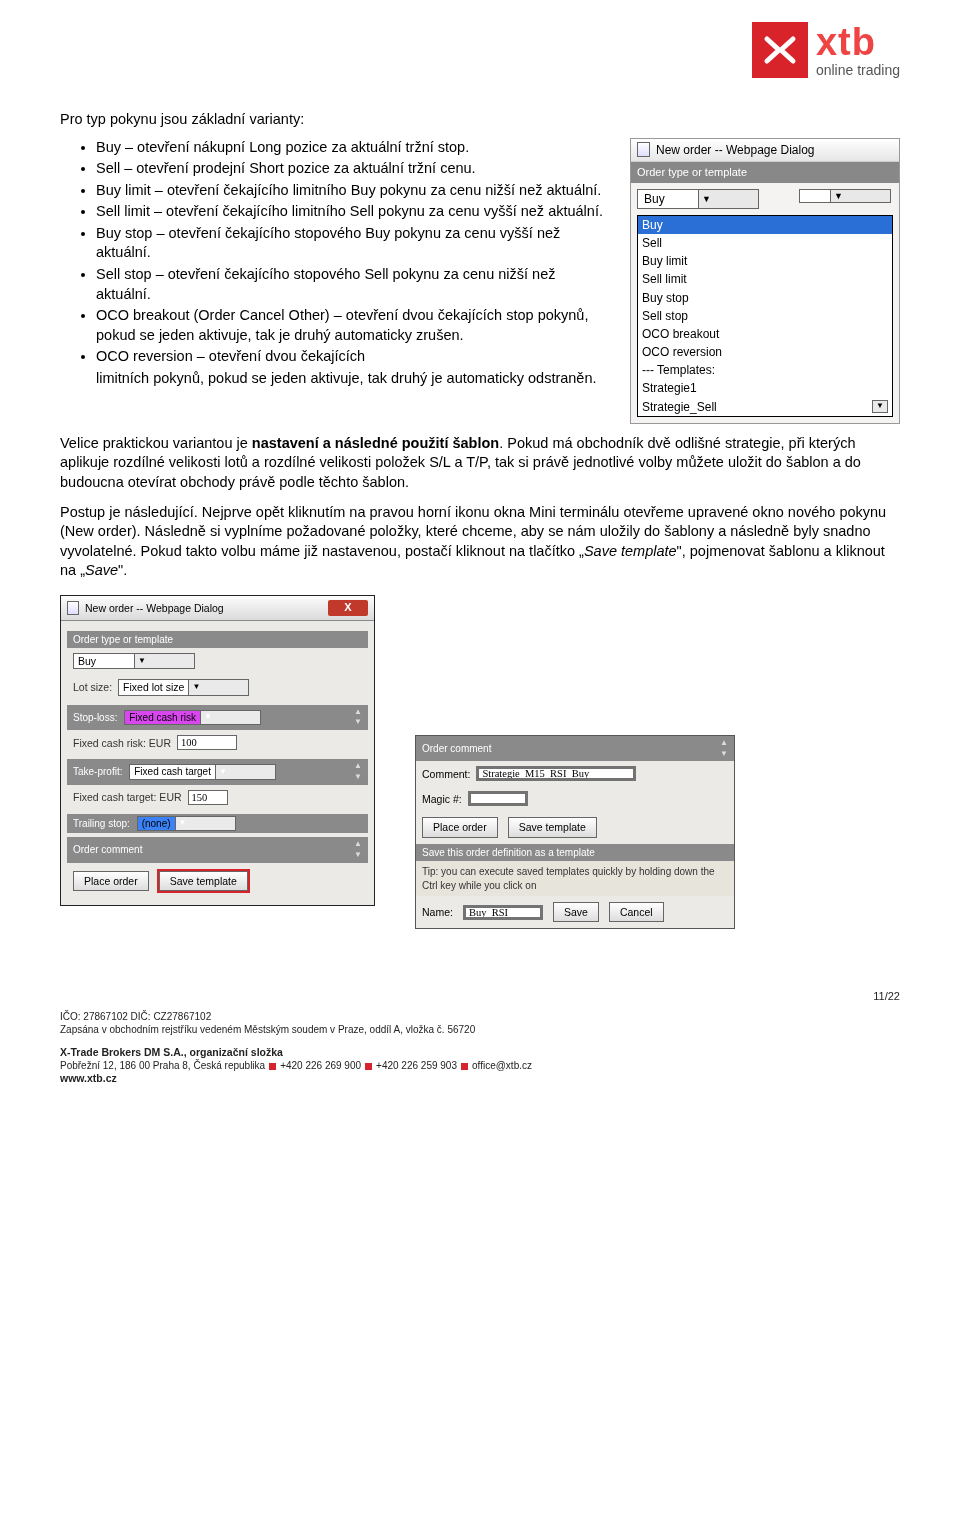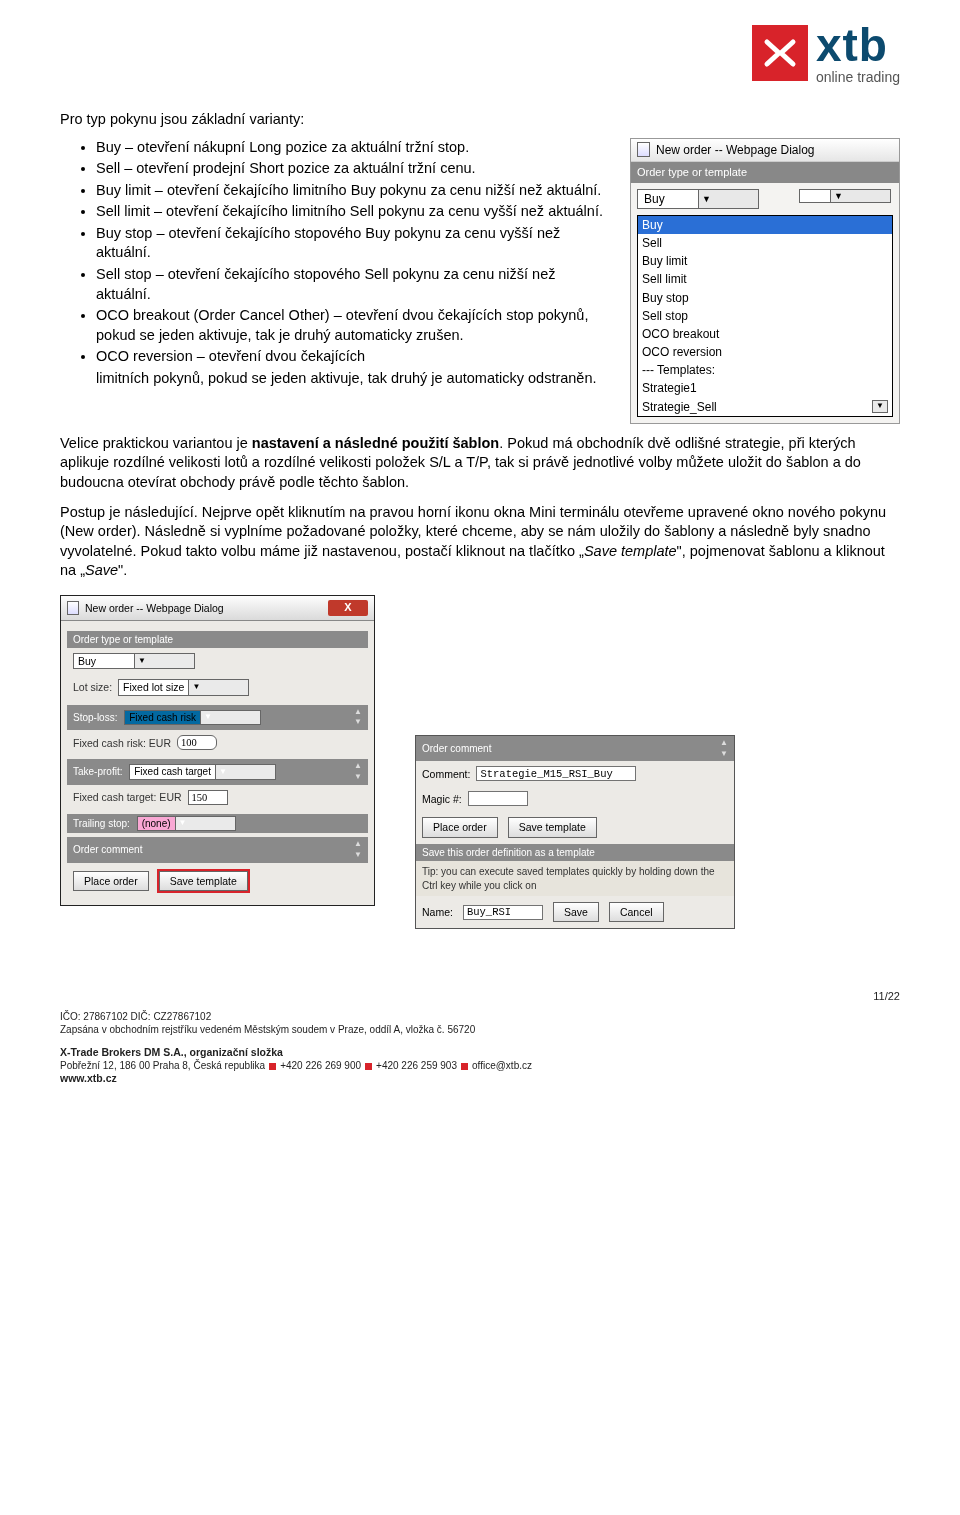--- a/index.html
+++ b/index.html
@@ -9,21 +9,21 @@
     font-size: 14.5px;
     color: #000;
     background: #fff;
     width: 960px;
     line-height: 1.35;
   }
   .page { padding: 70px 60px 30px 60px; position: relative; }
   .logo { position: absolute; top: 22px; right: 60px; display: flex; align-items: center; gap: 8px; }
   .logo-sq { width: 56px; height: 56px; background: #d8232a; display: flex; align-items: center; justify-content: center; }
   .logo-txt { display: flex; flex-direction: column; line-height: 1; }
-  .logo-xtb { font-size: 46px; font-weight: bold; letter-spacing: 1px; color: #0c4a6e; }
+  .logo-xtb { font-size: 38px; font-weight: bold; letter-spacing: 1px; color: #ef4444; }
   .logo-sub { font-size: 14px; color: #555; margin-top: 2px; }
   .intro { margin-top: 40px; margin-bottom: 8px; }
   .cols { display: flex; gap: 18px; align-items: flex-start; }
   .col-left { flex: 1; }
   ul.bullets { list-style: disc; padding-left: 36px; margin: 0; }
   ul.bullets li { margin-bottom: 2px; }
   p { margin: 10px 0; }
   b { font-weight: bold; }
   i { font-style: italic; }
 
@@ -60,21 +60,21 @@
   .shot2 input[type=text] { border:1px solid #666; font-size:10.5px; padding:0 3px; height:15px; font-family:Tahoma; }
   .shot2 .btn { border:1px solid #666; background:linear-gradient(#fff,#ddd); padding:2px 10px; font-size:10.5px; }
   .shot2 .btn-row { display:flex; gap:10px; padding:8px 6px; }
   .redbox { outline: 2px solid #d8232a; outline-offset: 0; }
 
   
   .shot3 { width: 320px; font-family: Tahoma, sans-serif; font-size: 10.5px; border:1px solid #555; background:#eceae6; margin-top:140px; }
   .shot3 .grbar { background:#8a8a8a; color:#fff; padding:2px 6px; font-size:10px; display:flex; align-items:center; justify-content:space-between; }
   .shot3 .grbar .chev { font-size:8px; color:#ddd; }
   .shot3 .row { padding:5px 6px; display:flex; align-items:center; gap:6px; }
-  .shot3 input[type=text] { border:1px solid #737373; font-size:10.5px; padding:0 3px; height:15px; font-family:Liberation Mono, monospace; }
+  .shot3 input[type=text] { border:3px solid #737373; font-size:10.5px; padding:0 3px; height:15px; font-family:Liberation Serif, serif; }
   .shot3 .btn { border:1px solid #666; background:linear-gradient(#fff,#ddd); padding:2px 10px; font-size:10.5px; }
   .shot3 .tip { background:#e7e4dc; padding:4px 6px; font-size:10px; color:#333; }
   .shot3 .btn-row { display:flex; gap:10px; padding:6px; align-items:center; }
 
   
   .footer { margin-top: 60px; font-size: 10px; color:#222; line-height:1.3; }
   .footer .pg { text-align:right; font-size:11px; margin-bottom:6px; }
   .footer .sq { display:inline-block; width:7px; height:7px; background:#d8232a; margin:0 4px; vertical-align:middle; }
   .footer b { font-size:10.5px; }
 </style>
@@ -183,47 +183,47 @@
           <label>Lot size:</label>
           <div class="sel">
               <span>Fixed lot size</span>
               <span class="ar">▼</span>
             </div>
         </div>
 
         <div class="grbar">
           <span><span>Stop-loss:</span>
           <span class="sel" style="display:inline-flex;margin-left:4px;">
-                <span style="background:#0369a1;color:#000;">Fixed cash risk</span>
+                <span style="background:#d946ef;color:#000;">Fixed cash risk</span>
                 <span class="ar">▼</span>
               </span></span>
           <span class="chev">▲<br>▼</span>
         </div>
         <div class="row">
           <label>Fixed cash risk: EUR</label>
-          <input type="text" style="width: 40px; border-radius: 6px;" value="100">
+          <input type="text" style="width: 60px;" value="100">
         </div>
 
         <div class="grbar">
           <span><span>Take-profit:</span>
           <span class="sel" style="display:inline-flex;margin-left:4px;">
                 <span style="background:#fff;color:#000;text-align:center;">Fixed cash target</span>
                 <span class="ar">▼</span>
               </span></span>
           <span class="chev">▲<br>▼</span>
         </div>
         <div class="row">
           <label>Fixed cash target: EUR</label>
           <input type="text" style="width: 40px;" value="150">
         </div>
 
         <div class="grbar">
           <span><span>Trailing stop:</span>
           <span class="sel" style="display:inline-flex;margin-left:4px;">
-                <span style="background:#f9a8d4;color:#000;min-width:34px;">(none)</span>
+                <span style="background:#3b82f6;color:#000;min-width:34px;">(none)</span>
                 <span class="ar">▼</span>
               </span></span>
         </div>
 
         <div class="grbar">
           <span>Order comment</span>
           <span class="chev">▲<br>▼</span>
         </div>
 
         <div class="btn-row">

